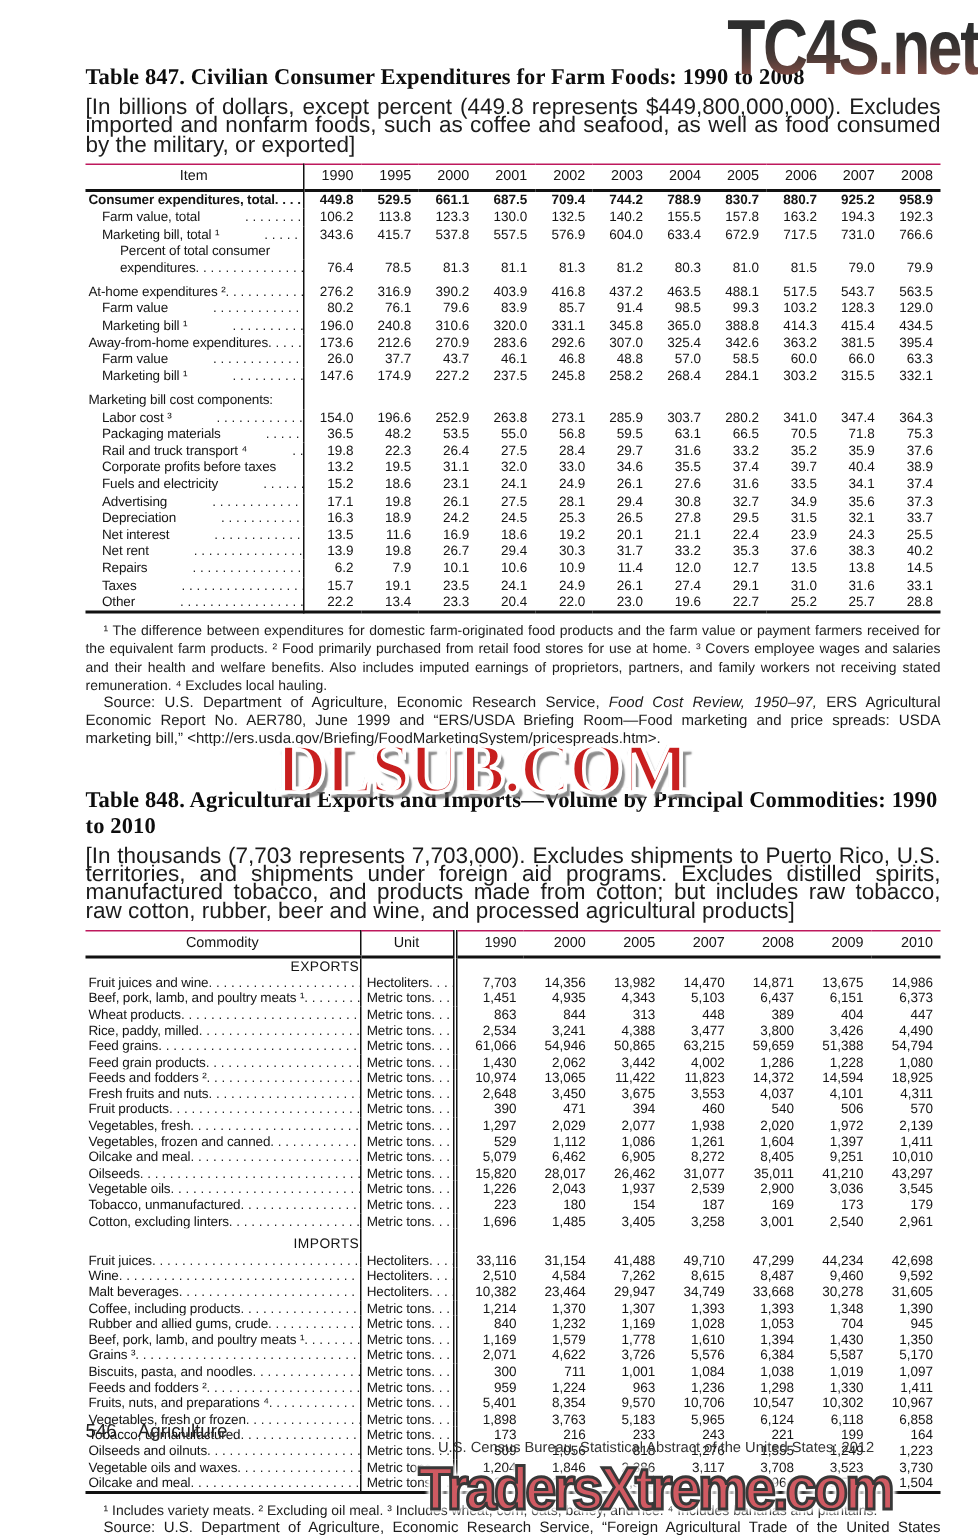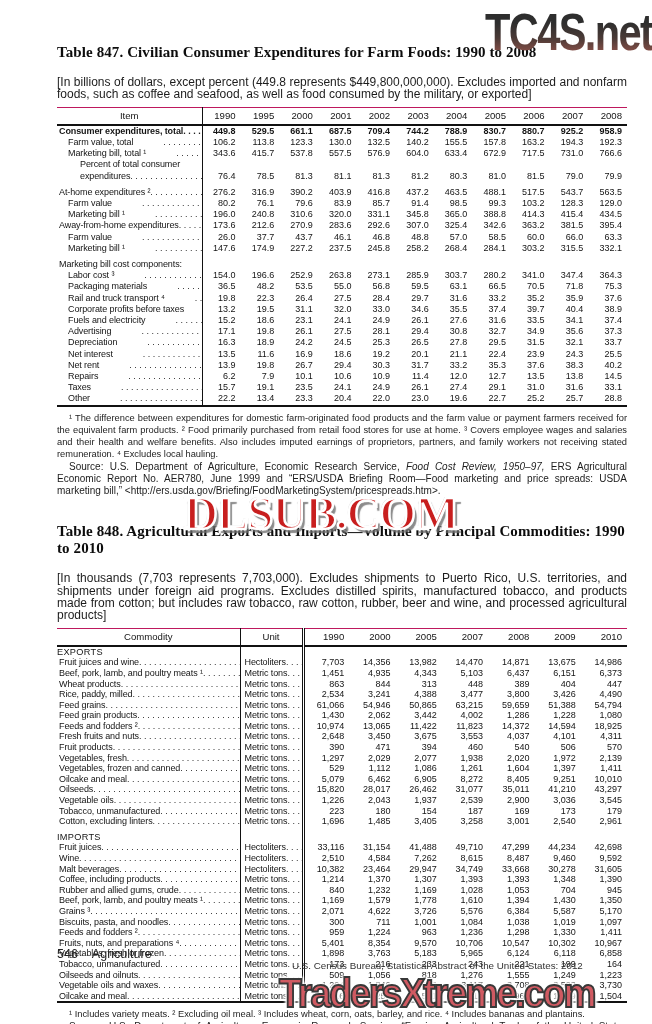--- a/index.html
+++ b/index.html
@@ -5,21 +5,21 @@
   html,body{margin:0;padding:0;background:#e8e8e8;}
   .page{position:relative;width:652px;height:1024px;background:#ffffff;overflow:hidden;
         font-family:"Liberation Sans",sans-serif;color:#141414;}
   .content{position:absolute;left:57px;top:0;width:570px;}
 
   
   .tbl-title{font-family:"Liberation Serif",serif;font-weight:bold;font-size:15px;
              line-height:17px;margin:0;color:#0d0d0d;letter-spacing:.1px;}
   .t847-title{margin-top:44px;}
   .t848-block{margin-top:26px;}
-  .headnote{font-size:12px;line-height:12.4px;margin:15px 0 0 0;text-align:justify;color:#1c1c1c;}
+  .headnote{font-size:15px;line-height:12.4px;margin:5px 0 0 0;text-align:justify;color:#1c1c1c;}
   .footnote{font-size:9.3px;line-height:12.2px;margin:5px 0 0 0;text-indent:12px;text-align:justify;color:#1c1c1c;}
   .source{font-size:10px;line-height:12.2px;margin:0;text-indent:12px;text-align:justify;color:#1c1c1c;}
   .source .it{font-style:italic;}
 
   
   table{border-collapse:collapse;width:570px;table-layout:fixed;margin-top:6px;
         border-bottom:2px solid #111;}
   thead th{font-weight:normal;font-size:9.6px;padding:2px 0 3px 0;
            border-top:1px solid #be185d;border-bottom:2px solid #111;vertical-align:middle;}
   th.h-stub,th.h-unit{text-align:center;}
@@ -36,21 +36,21 @@
   .lab .txt{white-space:nowrap;letter-spacing:-.1px;}
   .lead{flex:1;min-width:6px;overflow:hidden;white-space:nowrap;color:#222;}
   .lead::after{content:" . . . . . . . . . . . . . . . . . . . . . . . . . . . . . . . . . . . . .";}
   td.stub.i0 .lab{padding-left:2px;justify-content:space-between;}
   td.stub.i1 .lab{padding-left:11px;gap:30px;}
   td.stub.i2 .lab{padding-left:23px;}
   td.unitcell{overflow:hidden;}
   td.unitcell .lab{padding-left:4px;}
   tr.bold td{font-weight:bold;}
   tr.space td{padding-top:5px;}
-  td.sec{text-align:left;font-size:9.2px;letter-spacing:.3px;}
+  td.sec{text-align:right;font-size:9.2px;letter-spacing:.3px;}
 
   
   .folio{position:absolute;left:57px;top:947px;font-size:12.5px;color:#222;}
   .folio .num{margin-right:14px;}
   .credit{position:absolute;left:292px;top:960px;font-size:9.8px;color:#333;white-space:nowrap;}
 
   
   .wm{position:absolute;z-index:6;white-space:nowrap;}
   .wm-top{top:2px;right:0;font-weight:800;font-size:52px;letter-spacing:-2px;
           transform:scaleX(.8);transform-origin:top right;

